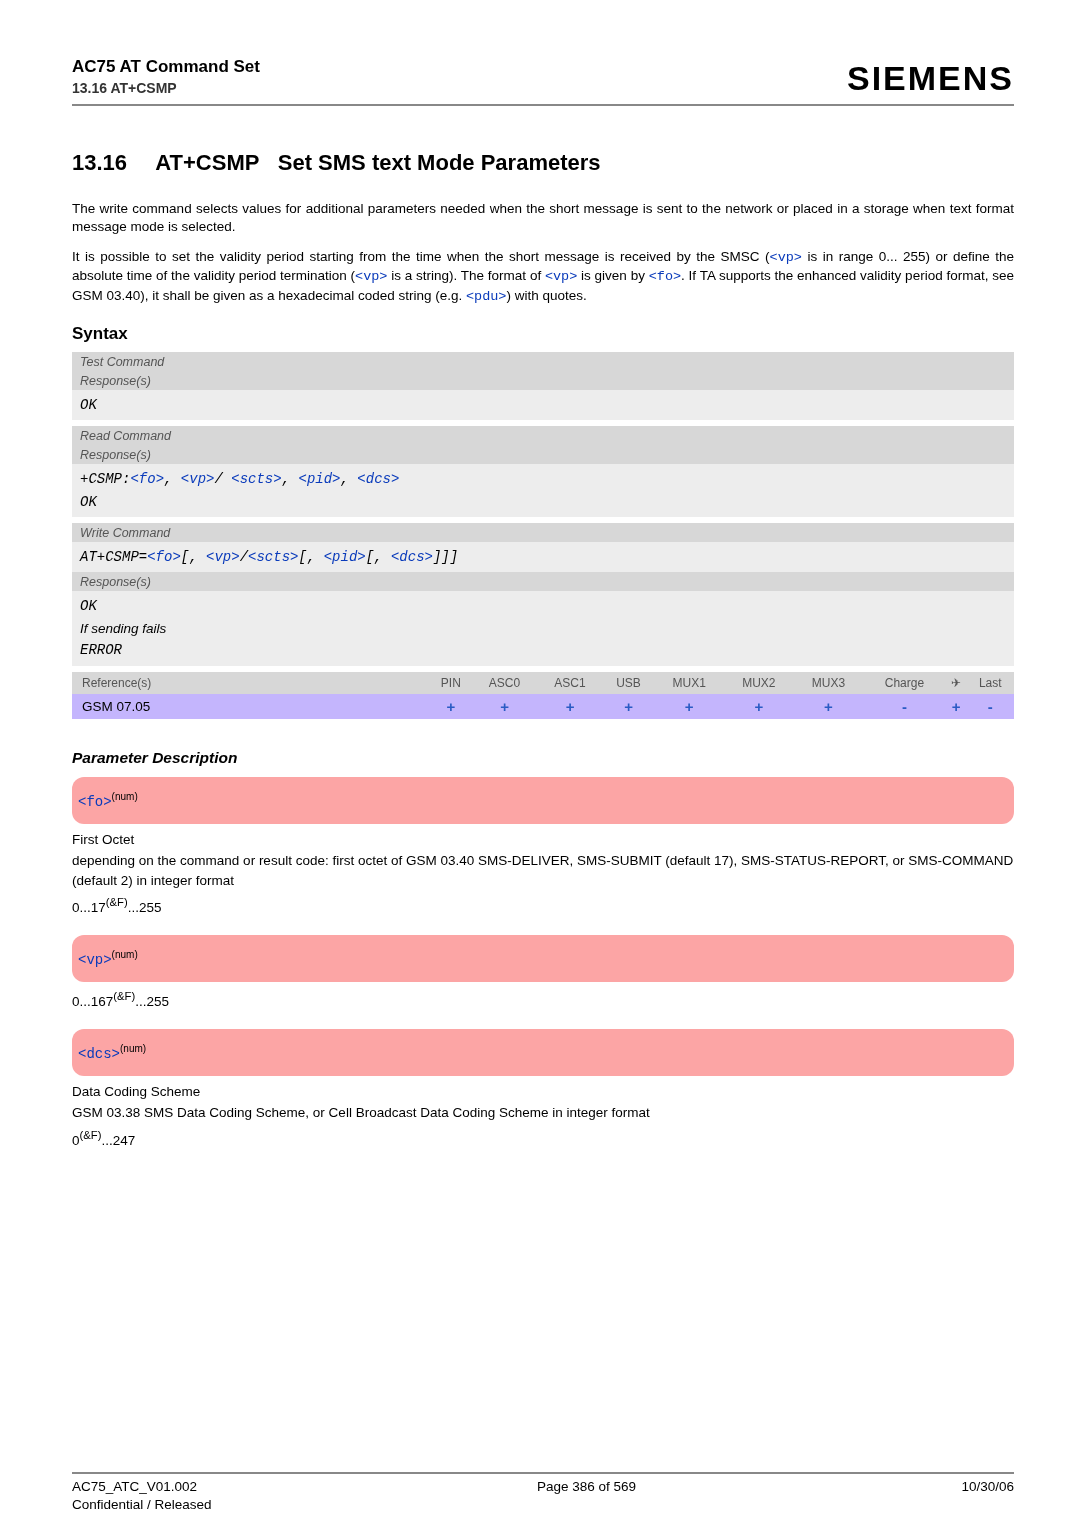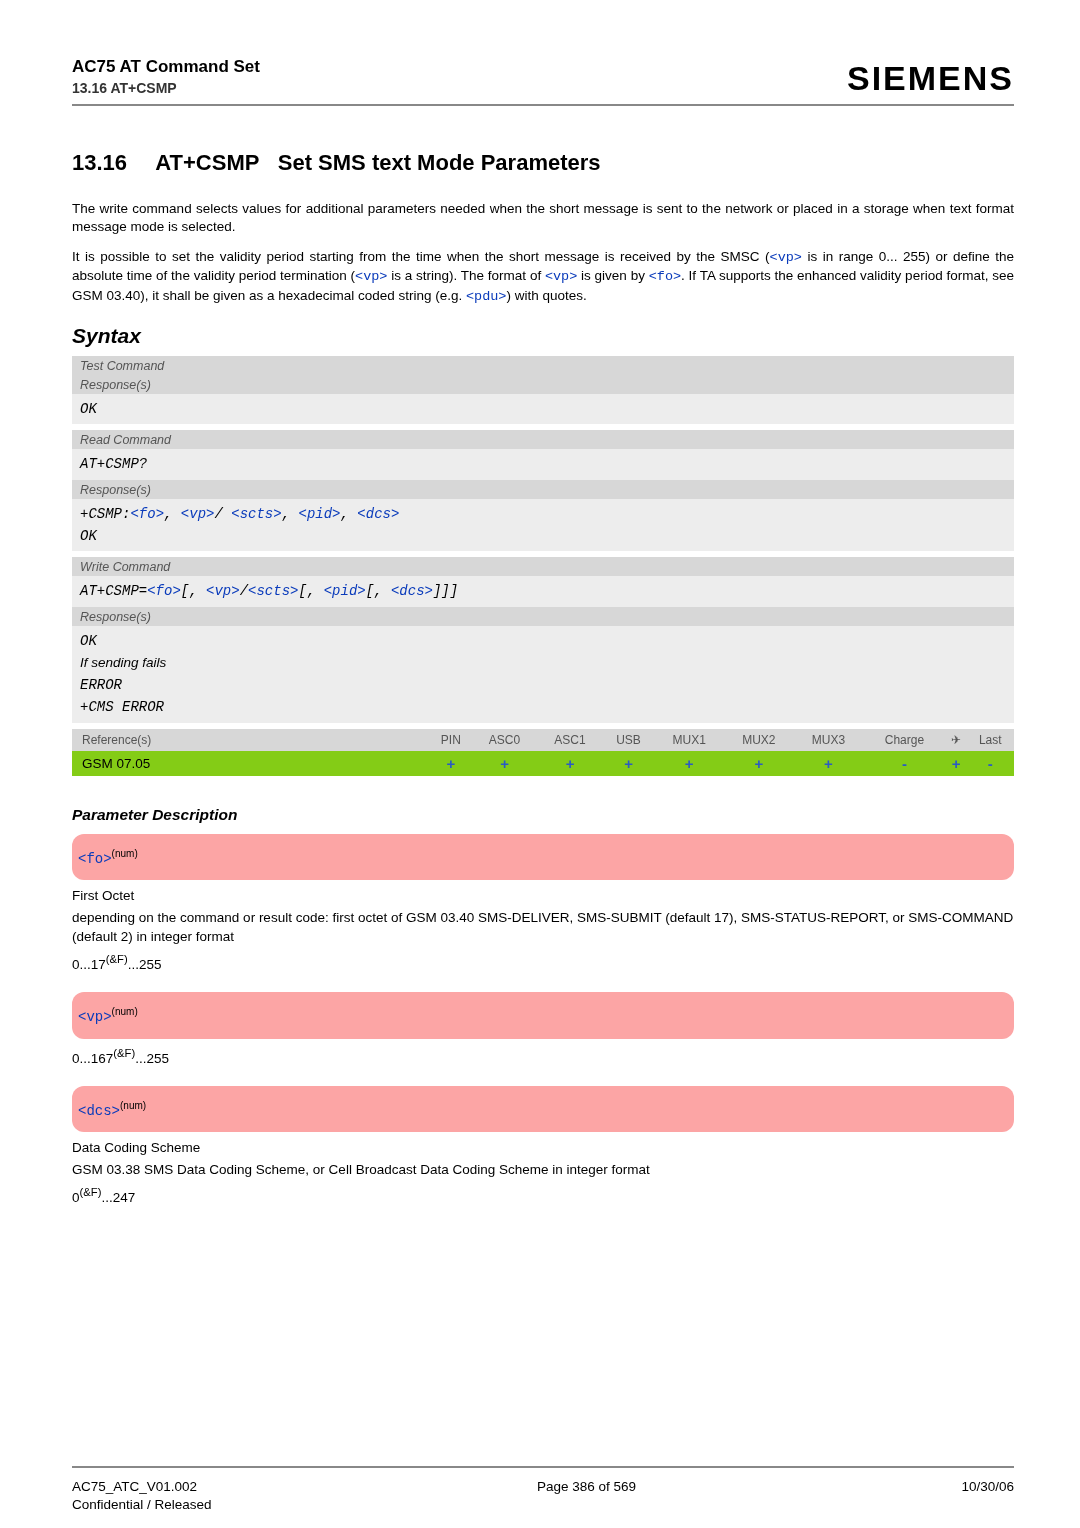--- a/index.html
+++ b/index.html
@@ -44,23 +44,22 @@
   }
   h2.section-title .secnum { display: inline-block; min-width: 78px; }
   p.lead {
     margin: 0 0 12px 0;
     line-height: 1.35;
     text-align: justify;
   }
   .mono { font-family: "Courier New", Courier, monospace; }
   .link { color: #0a3bbb; }
   .syntax-heading {
-    font-size: 21px;
+    font-size: 17px;
     font-weight: bold;
-    font-style: italic;
     margin: 18px 0 8px 0;
   }
   .syntax-block {
     margin-bottom: 6px;
     font-style: italic;
   }
   .syntax-block .label {
     background: #d7d7d7;
     color: #555;
     font-size: 12.5px;
@@ -89,21 +88,21 @@
     background: #d7d7d7;
     color: #555;
     font-weight: normal;
   }
   .ref-table thead th.left-head {
     text-align: left;
     padding-left: 10px;
     width: 38%;
   }
   .ref-table tbody td {
-    background: #84cc16;
+    background: #c4b5fd;
     color: #333;
   }
   .ref-table tbody td.left-cell {
     text-align: left;
     padding-left: 10px;
     font-size: 13.5px;
     color: #000;
   }
   .ref-table .sym { color: #2a5bc4; font-weight: bold; font-size: 15px; }
   .param-heading {
@@ -126,21 +125,21 @@
   .range { margin-top: 4px; }
   .footer {
     position: absolute;
     bottom: 26px;
     left: 70px;
     right: 64px;
     border-top: 2px solid #888;
     display: flex;
     justify-content: space-between;
     font-size: 13.5px;
-    padding-top: 10px;
+    padding-top: 4px;
   }
   .footer .col { line-height: 1.35; }
   .footer .mid { text-align: center; }
   .footer .right { text-align: right; }
   .plane-icon { display:inline-block; transform: none; }
 </style>
 </head>
 <body>
 
 <div class="page">
@@ -169,23 +168,20 @@
   <div class="syntax-block">
     <div class="label">Test Command</div>
     <div class="label">Response(s)</div>
     <div class="body">
       <div class="mono-line">OK</div>
     </div>
   </div>
 
   <div class="syntax-block">
     <div class="label">Read Command</div>
-    <div class="body">
-      <div class="mono-line">AT+CSMP?</div>
-    </div>
     <div class="label">Response(s)</div>
     <div class="body">
       <div class="mono-line">
         <span>+CSMP:</span><span class="link">&lt;fo&gt;</span>, <span class="link">&lt;vp&gt;</span>/ <span class="link">&lt;scts&gt;</span>, <span class="link">&lt;pid&gt;</span>, <span class="link">&lt;dcs&gt;</span>
       </div>
       <div class="mono-line">OK</div>
     </div>
   </div>
 
   <div class="syntax-block">
@@ -193,21 +189,20 @@
     <div class="body">
       <div class="mono-line">
         <span>AT+CSMP=</span><span class="link">&lt;fo&gt;</span>[, <span class="link">&lt;vp&gt;</span>/<span class="link">&lt;scts&gt;</span>[, <span class="link">&lt;pid&gt;</span>[, <span class="link">&lt;dcs&gt;</span>]]]
       </div>
     </div>
     <div class="label">Response(s)</div>
     <div class="body">
       <div class="mono-line">OK</div>
       <div>If sending fails</div>
       <div class="mono-line">ERROR</div>
-      <div class="mono-line">+CMS ERROR</div>
     </div>
   </div>
 
   <table class="ref-table">
     <thead>
       <tr>
         <th class="left-head">Reference(s)</th>
         <th>PIN</th>
         <th>ASC0</th>
         <th>ASC1</th>

